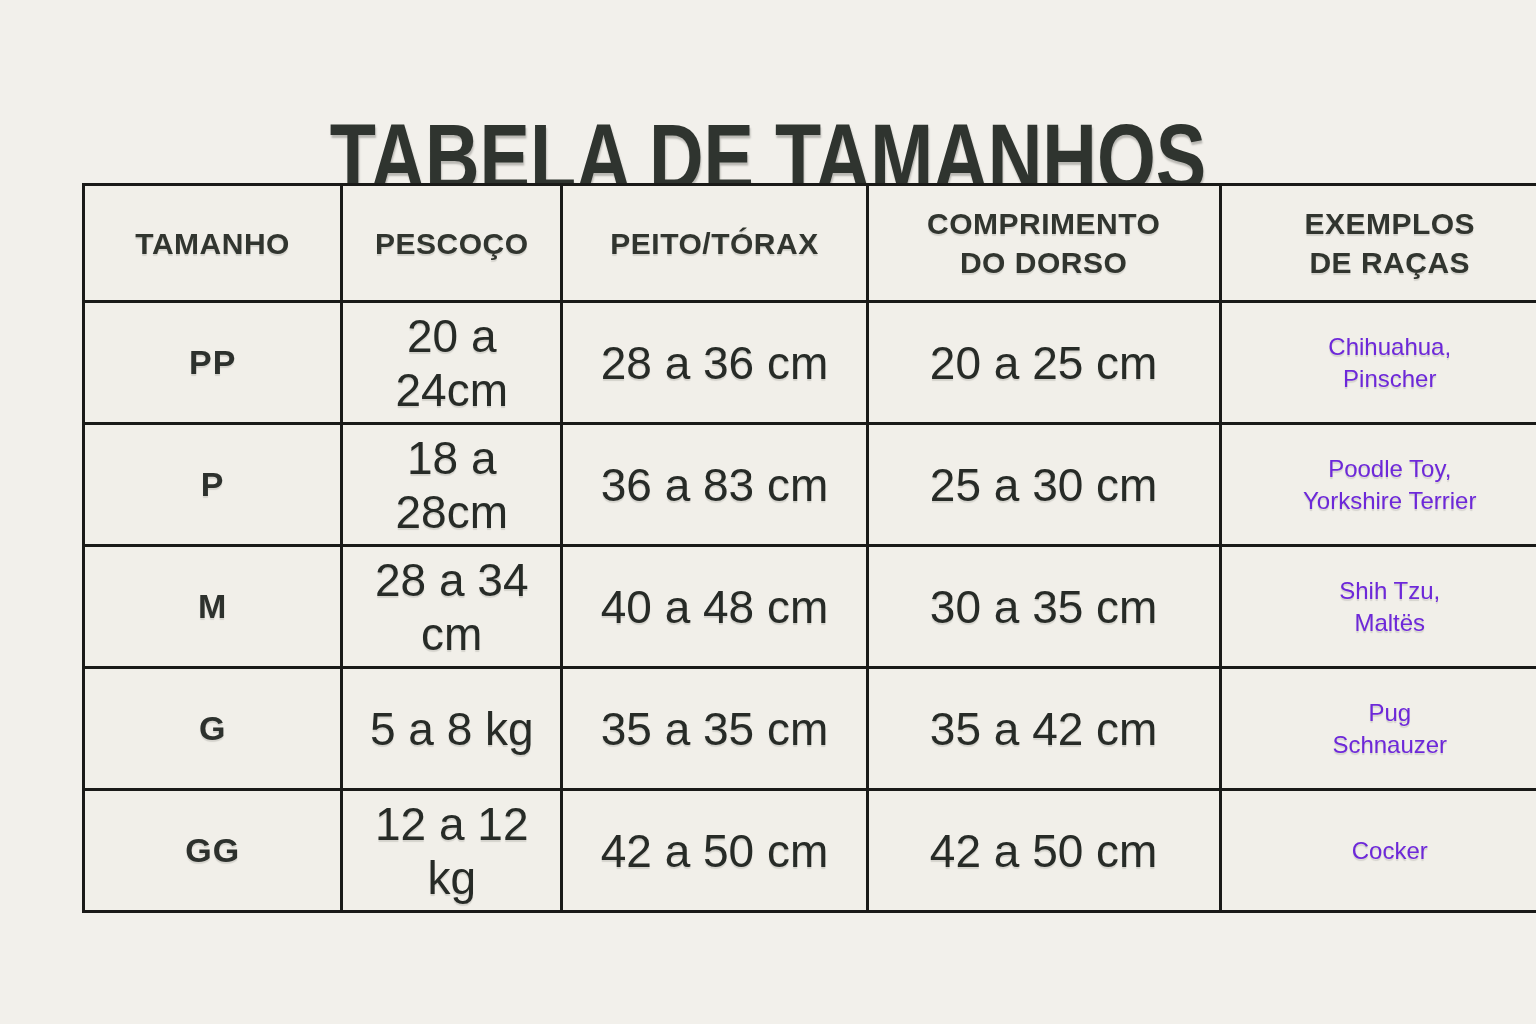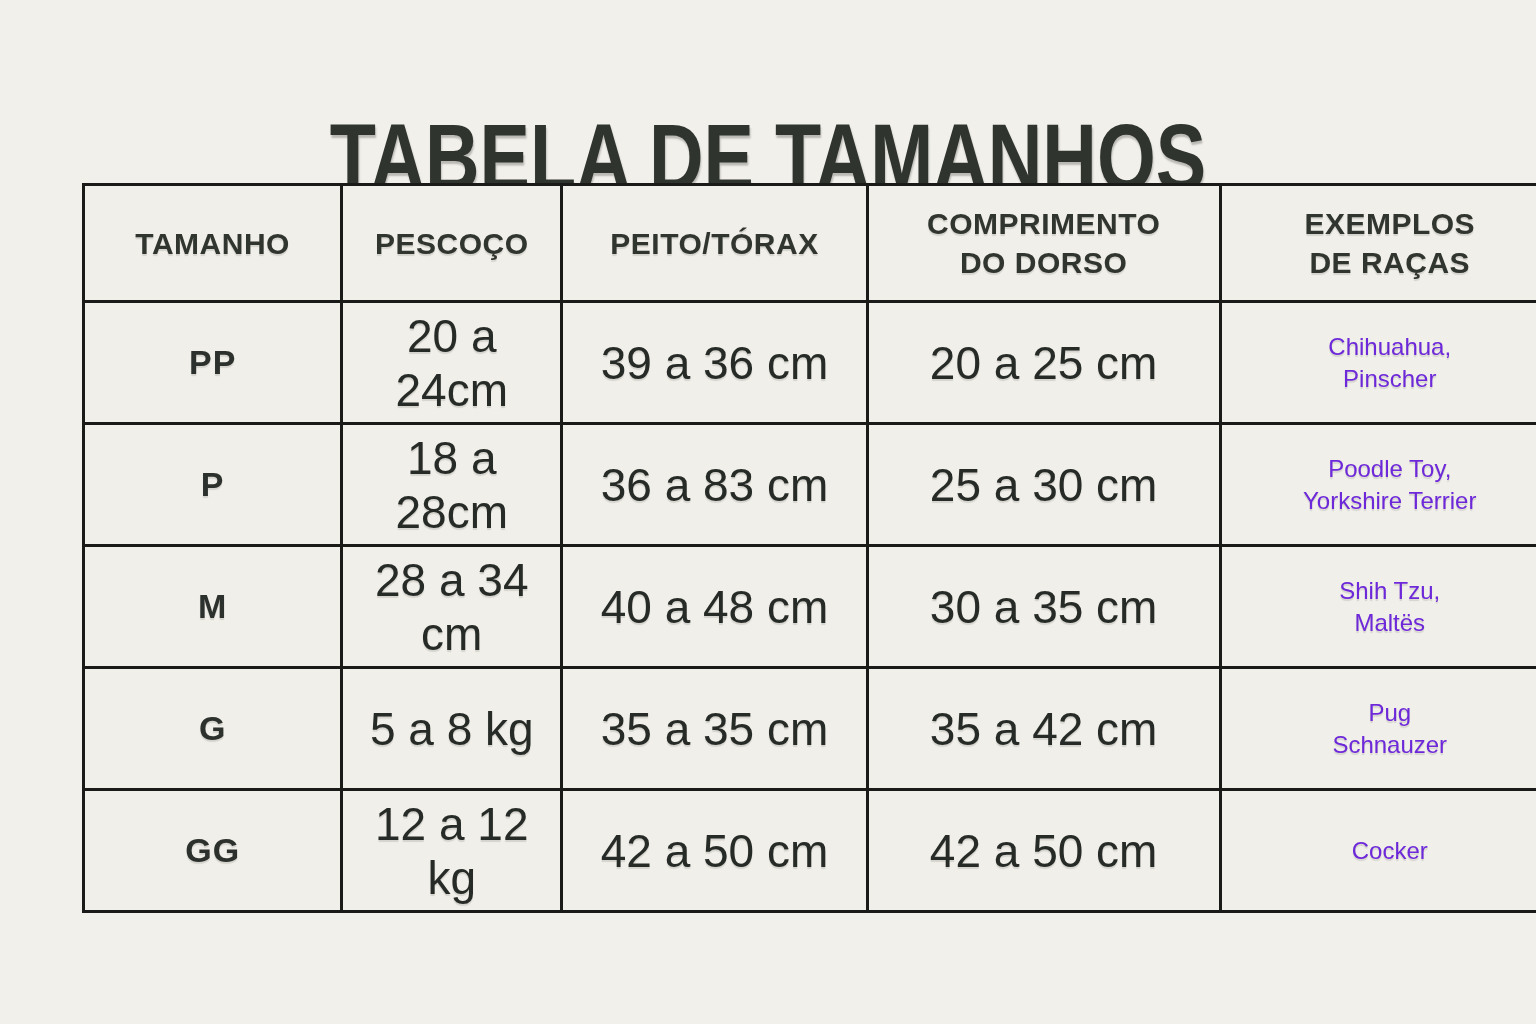--- a/index.html
+++ b/index.html
@@ -100,21 +100,21 @@
       <th>COMPRIMENTO
 DO DORSO</th>
       <th>EXEMPLOS
 DE RAÇAS</th>
     </tr>
   </thead>
   <tbody>
     <tr>
       <td class="cell-size">PP</td>
       <td class="cell-measure">20 a 24cm</td>
-      <td class="cell-measure">39 a 36 cm</td>
+      <td class="cell-measure">28 a 36 cm</td>
       <td class="cell-measure">20 a 25 cm</td>
       <td class="cell-breeds">Chihuahua,
 Pinscher</td>
     </tr>
     <tr>
       <td class="cell-size">P</td>
       <td class="cell-measure">18 a 28cm</td>
       <td class="cell-measure">36 a 83 cm</td>
       <td class="cell-measure">25 a 30 cm</td>
       <td class="cell-breeds">Poodle Toy,

